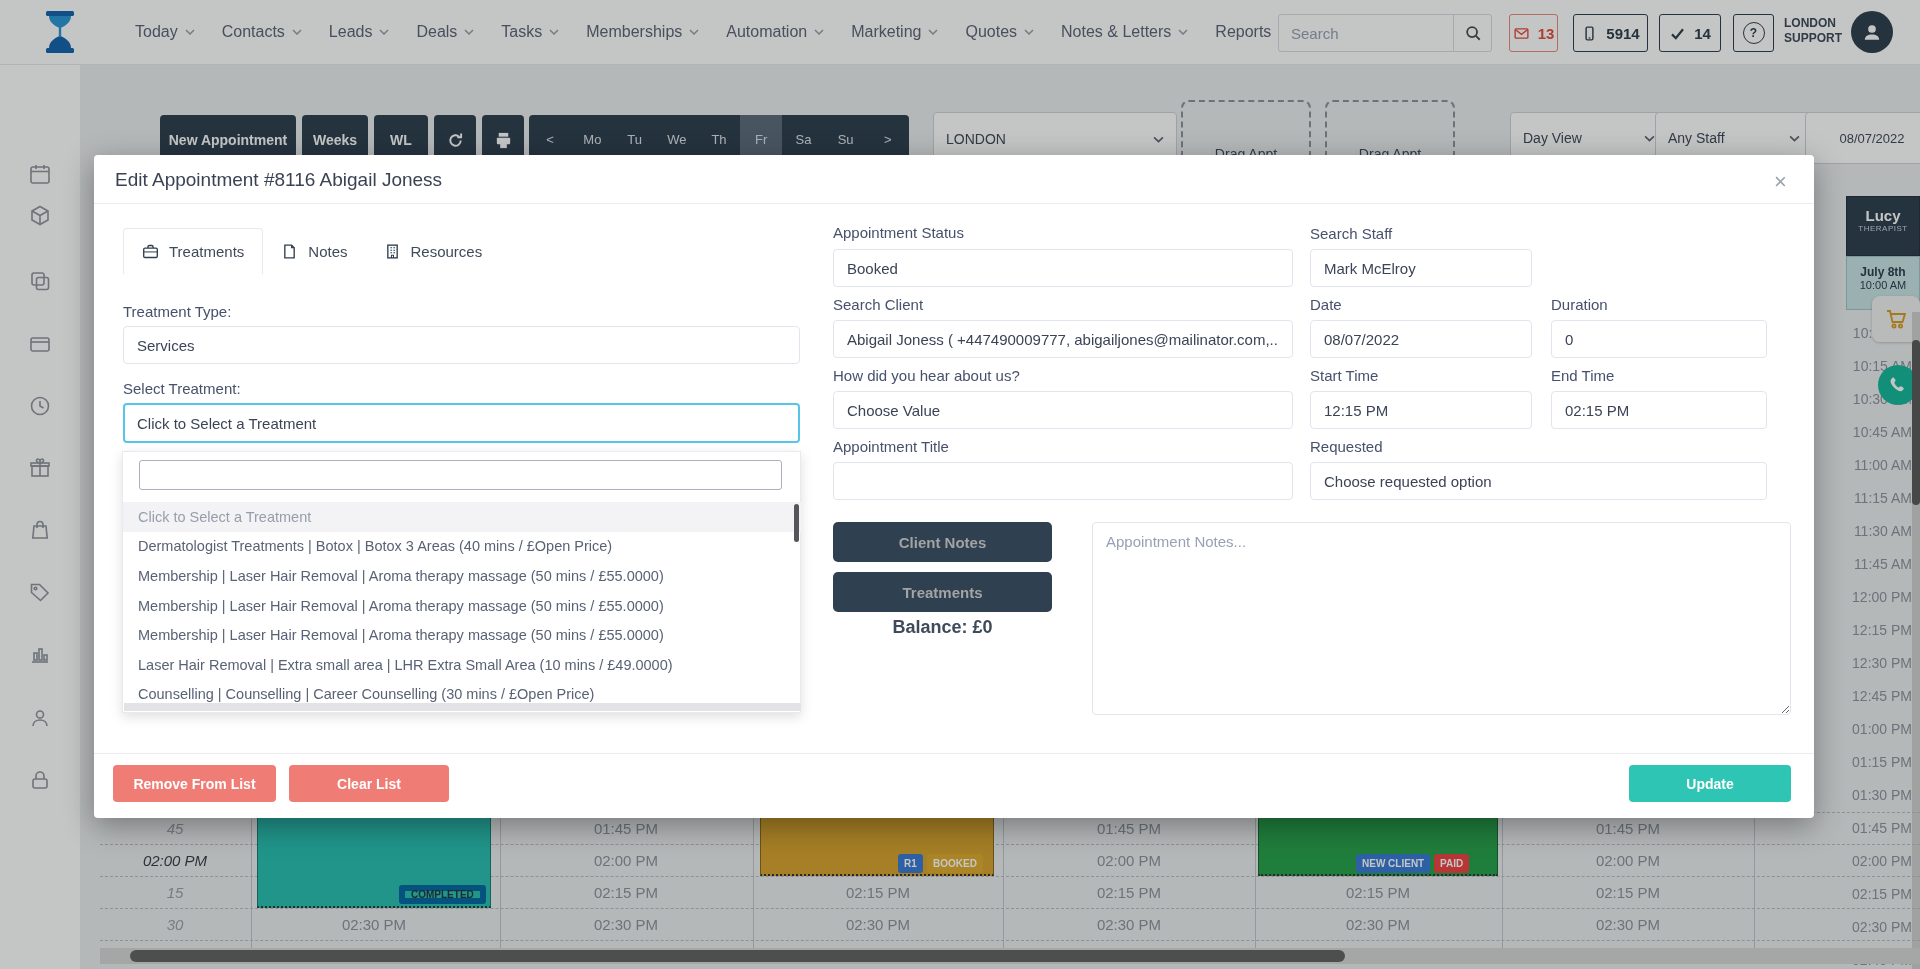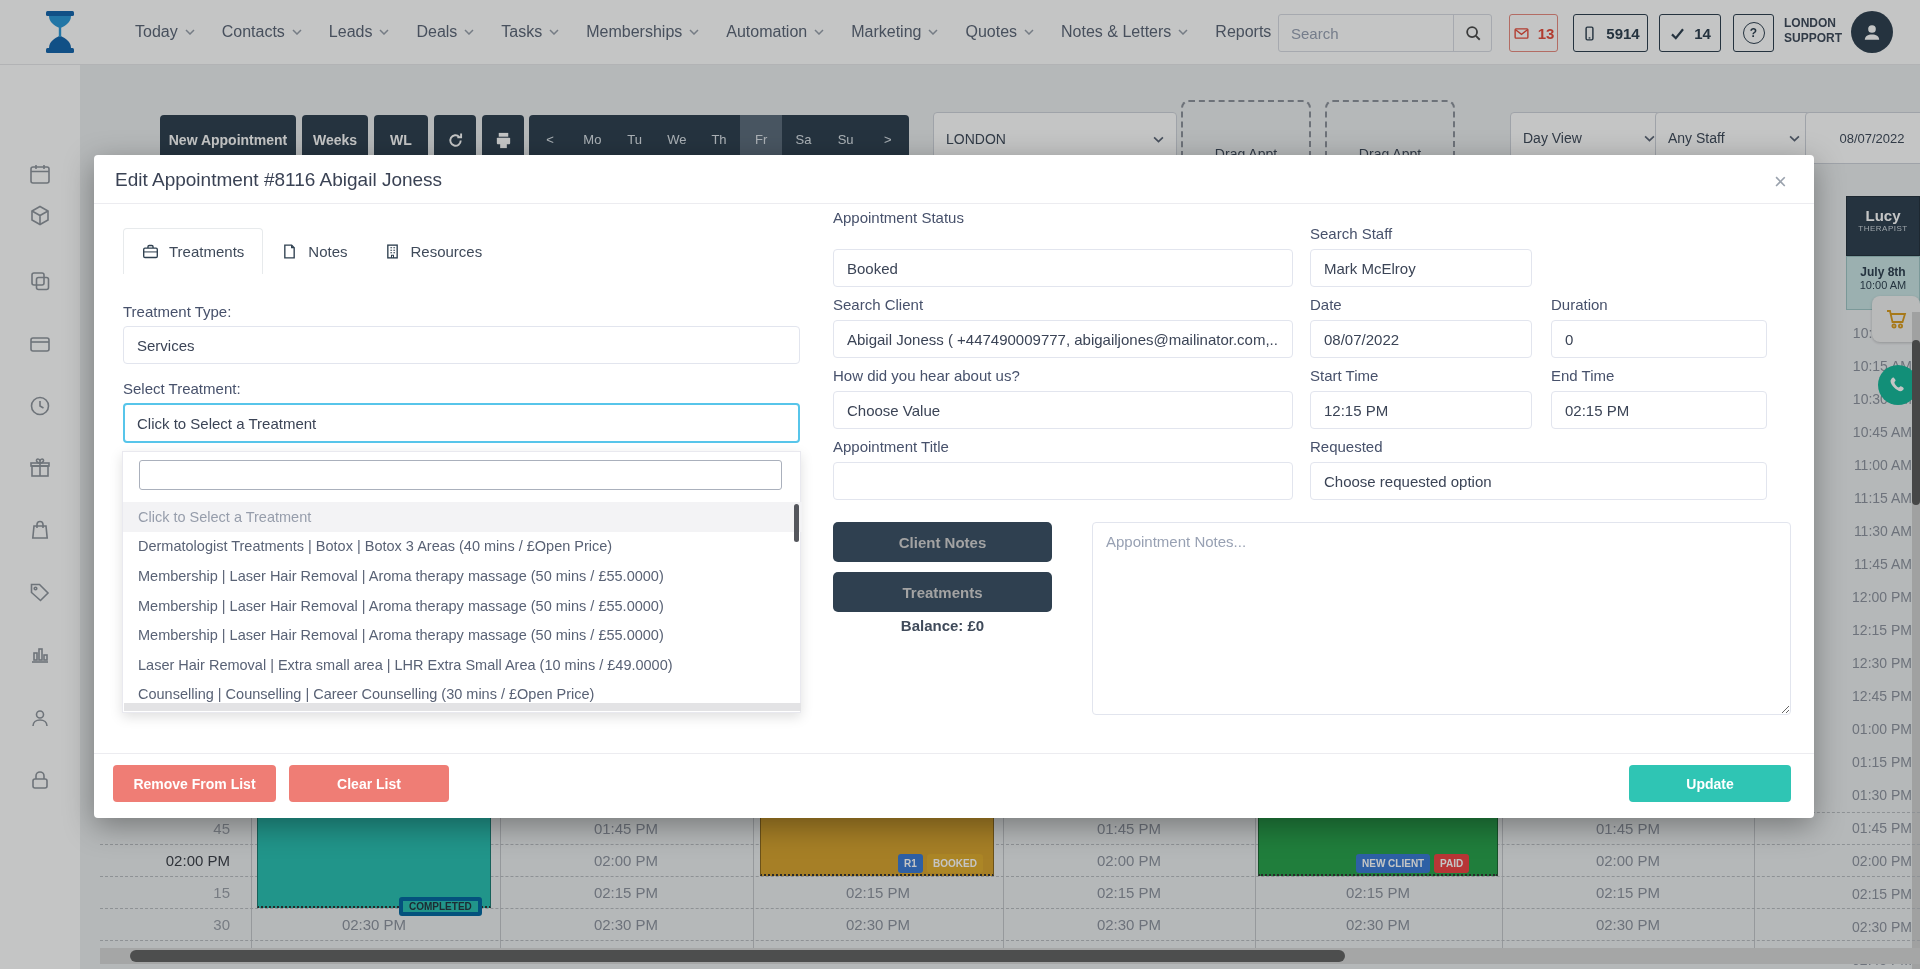--- a/index.html
+++ b/index.html
@@ -39,28 +39,28 @@
   .day-cell .d1{font-size:12px;font-weight:700;margin-top:8px;}
   .day-cell .d2{font-size:11px;}
   .rptime{width:72px;text-align:right;font-size:14px;color:#8d939e;}
   .chip-cart{left:1872px;top:296px;width:48px;height:46px;background:#f1f1f1;border-radius:8px;display:flex;align-items:center;justify-content:center;box-shadow:0 1px 3px rgba(0,0,0,.2);cursor:pointer;}
   .chip-phone{left:1878px;top:365px;width:40px;height:40px;background:#16b89a;border-radius:50%;display:flex;align-items:center;justify-content:center;color:#fff;font-size:20px;cursor:pointer;}
 
   
   .vline{width:1px;background:#c3c5c9;}
   .hdash{height:0;border-top:1px dashed #b9bcc0;}
   .slot{width:100px;text-align:center;font-size:15px;color:#8d939e;}
-  .gslot{width:110px;text-align:right;font-size:15px;color:#9a9fa8;}
+  .gslot{width:110px;text-align:center;font-size:15px;color:#9a9fa8;font-style:italic;}
   .gslot.dark{color:#3c4048;font-size:15px;}
   .event{border:1px solid rgba(0,0,0,.35);border-bottom:2px dotted #333;box-sizing:border-box;cursor:pointer;}
   .ev-teal{background:var(--event-teal);}
   .ev-yellow{background:var(--event-yellow);}
   .ev-green{background:var(--event-green);}
   .chipb{font-size:10px;font-weight:700;color:#fff;border-radius:3px;display:flex;align-items:center;justify-content:center;height:19px;padding:0 6px;box-sizing:border-box;white-space:nowrap;}
-  .chip-completed{background:var(--event-teal);border:4px solid #0369a1;color:#243640;margin-top:12px;}
+  .chip-completed{background:var(--event-teal);border:6px solid #0369a1;color:#243640;}
   .chip-blue{background:var(--badge-blue);}
   .chip-booked{background:#e0ac2e;}
   .chip-paid{background:#ef4444;}
   .hscroll-track{left:100px;top:948px;width:1820px;height:16px;background:#d6d6d6;}
   .hscroll-thumb{left:130px;top:950px;width:1215px;height:12px;background:#636363;border-radius:6px;cursor:grab;}
   .vscroll-track{left:1912px;top:312px;width:8px;height:657px;background:#d0d0d0;}
   .vscroll-thumb{left:1912px;top:340px;width:8px;height:165px;background:#5a5a5a;border-radius:4px;cursor:grab;}
 
   
   .backdrop{left:0;top:0;width:1920px;height:969px;background:rgba(10,12,14,.24);z-index:40;}
@@ -76,21 +76,21 @@
   div.minput{display:flex;align-items:center;cursor:pointer;}
   .focus-sel{border:2px solid var(--focus);border-radius:4px;font-size:15px;color:#3b4456;display:flex;align-items:center;padding:0 12px;box-sizing:border-box;cursor:pointer;}
   .dd-panel{left:28px;top:296px;width:679px;height:262px;background:#fff;border:1px solid #e9e9ef;box-shadow:0 4px 12px rgba(0,0,0,.13);box-sizing:border-box;}
   .dd-search{left:16px;top:8px;width:643px;height:30px;border:1px solid #aab0bc;border-radius:3px;box-sizing:border-box;padding:0 8px;font-size:14px;outline:none;font-family:inherit;}
   .dd-list{left:0;top:50px;width:679px;}
   .dd-item{height:29.6px;display:flex;align-items:center;padding-left:15px;font-size:14.5px;color:#596275;cursor:pointer;white-space:nowrap;overflow:hidden;}
   .dd-item.sel{background:#f3f3f5;color:#969dab;}
   .dd-strip{left:1px;top:251px;width:677px;height:8px;background:#e3e3e5;}
   .dd-thumb{left:671px;top:52px;width:5px;height:38px;background:#54565c;border-radius:3px;cursor:grab;}
   .navybtn{background:var(--navy);color:#a3a3a3;border-radius:5px;font-size:15px;font-weight:600;display:flex;align-items:center;justify-content:center;cursor:pointer;}
-  .balance{font-size:15px;font-weight:600;color:#3f4a5a;text-align:center;}
+  .balance{font-size:18px;font-weight:600;color:#3f4a5a;text-align:center;}
   textarea.mnotes{border:1px solid #e2e5ee;border-radius:4px;padding:10px 13px;font-size:15px;color:#3b4456;font-family:inherit;resize:both;box-sizing:border-box;outline:none;}
   ::placeholder{color:#98a1b3;opacity:1;}
   .ftdivider{left:0;top:598px;width:1720px;height:0;border-top:1px solid #ececf0;}
   .btn{border:none;border-radius:4px;font-size:14px;font-weight:700;color:#fff;cursor:pointer;font-family:inherit;}
   .salmon{background:var(--salmon);}
   .tealbtn{background:var(--teal);}
 </style>
 </head>
 <body>
 
@@ -473,21 +473,21 @@
         <div class="dd-item">Membership | Laser Hair Removal | Aroma therapy massage (50 mins / £55.0000)</div>
         <div class="dd-item">Membership | Laser Hair Removal | Aroma therapy massage (50 mins / £55.0000)</div>
         <div class="dd-item">Membership | Laser Hair Removal | Aroma therapy massage (50 mins / £55.0000)</div>
         <div class="dd-item">Laser Hair Removal | Extra small area | LHR Extra Small Area (10 mins / £49.0000)</div>
         <div class="dd-item">Counselling | Counselling | Career Counselling (30 mins / £Open Price)</div>
       </div>
       <div class="abs dd-thumb"></div>
       <div class="abs dd-strip"></div>
     </div>
 
-    <div class="abs mlabel" style="left:739px;top:54px;">Appointment Status</div>
+    <div class="abs mlabel" style="left:739px;top:69px;">Appointment Status</div>
     <input class="abs minput" style="left: 739px; top: 94px; width: 460px; height: 38px;" value="Booked">
     <div class="abs mlabel" style="left:739px;top:141px;">Search Client</div>
     <input class="abs minput" style="left: 739px; top: 165px; width: 460px; height: 38px;" value="Abigail Joness ( +447490009777, abigailjones@mailinator.com,...">
     <div class="abs mlabel" style="left:739px;top:212px;">How did you hear about us?</div>
     <input class="abs minput" style="left: 739px; top: 236px; width: 460px; height: 38px;" value="Choose Value">
     <div class="abs mlabel" style="left:739px;top:283px;">Appointment Title</div>
     <input class="abs minput" style="left: 739px; top: 307px; width: 460px; height: 38px;" value="">
 
     <div class="abs mlabel" style="left:1216px;top:70px;">Search Staff</div>
     <input class="abs minput" style="left: 1216px; top: 94px; width: 222px; height: 38px;" value="Mark McElroy">

